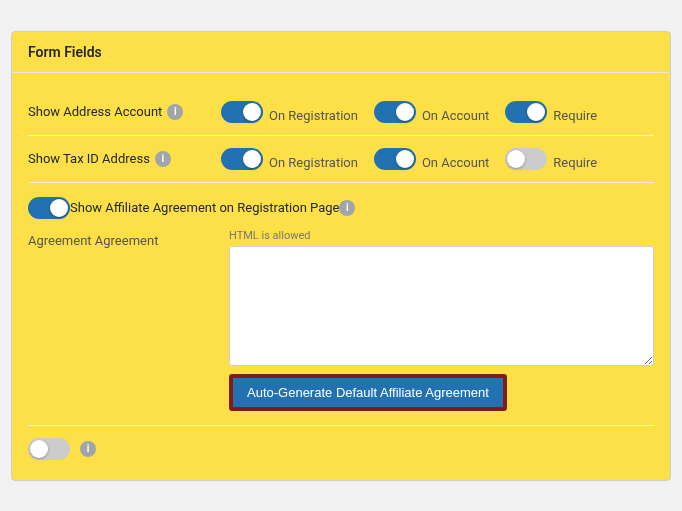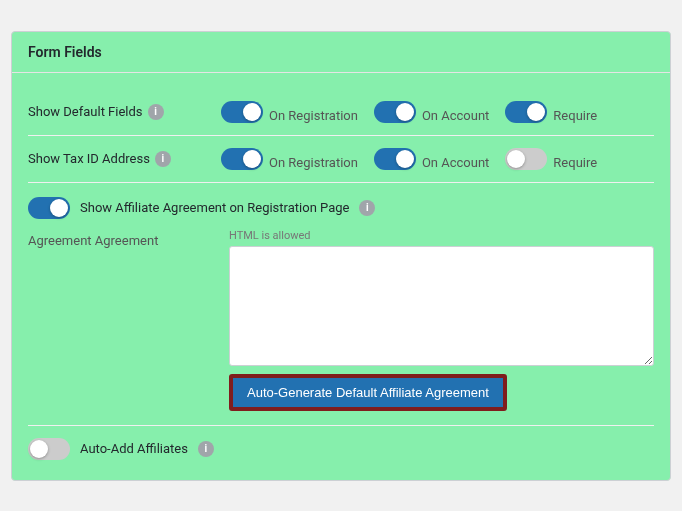--- a/index.html
+++ b/index.html
@@ -7,21 +7,21 @@
       font-family: -apple-system, BlinkMacSystemFont, "Segoe UI", Roboto, sans-serif;
       font-size: 14px;
       color: #333;
       background: #f1f1f1;
       display: flex;
       justify-content: center;
       align-items: center;
       min-height: 100vh;
     }
     .panel {
-      background: #86efac;
+      background: #fde047;
       border: 1px solid #ccd0d4;
       border-radius: 4px;
       width: 660px;
       padding: 0;
     }
     .panel-header {
       padding: 12px 16px;
       border-bottom: 1px solid #e5e5e5;
       font-size: 14px;
       font-weight: 600;
@@ -113,21 +113,21 @@
       background: #ccc;
     }
     .toggle.off .toggle-slider::before {
       left: 2px;
     }
 
     
     .agreement-row {
       display: flex;
       align-items: center;
-      gap: 10px;
+      gap: 0;
       padding: 14px 0 10px 0;
     }
     .agreement-label {
       font-size: 13px;
       color: #23282d;
     }
     .affiliate-agreement-section {
       padding: 0 0 14px 0;
     }
     .affiliate-agreement-inner {
@@ -184,21 +184,21 @@
   </style>
 </head>
 <body>
 
 <div class="panel">
   <div class="panel-header">Form Fields</div>
   <div class="panel-body">
 
     <div class="form-row">
       <div class="row-label">
-        <span>Show Default Fields</span>
+        <span>Show Address Account</span>
         <span class="info-icon">i</span>
       </div>
       <div class="toggle-group">
         <label class="toggle on">
           <input type="checkbox" checked="" style="">
           <span class="toggle-slider"></span>
         </label>
         <span class="toggle-label">On Registration</span>
       </div>
       <div class="toggle-group">
@@ -263,18 +263,17 @@
           <button class="btn-auto-generate">Auto-Generate Default Affiliate Agreement</button>
         </div>
       </div>
     </div>
 
     <div class="auto-add-row">
       <label class="toggle off">
         <input type="checkbox" style="">
         <span class="toggle-slider"></span>
       </label>
-      <span class="agreement-label">Auto-Add Affiliates</span>
       <span class="info-icon">i</span>
     </div>
 
   </div>
 </div>
 
 </body></html>

